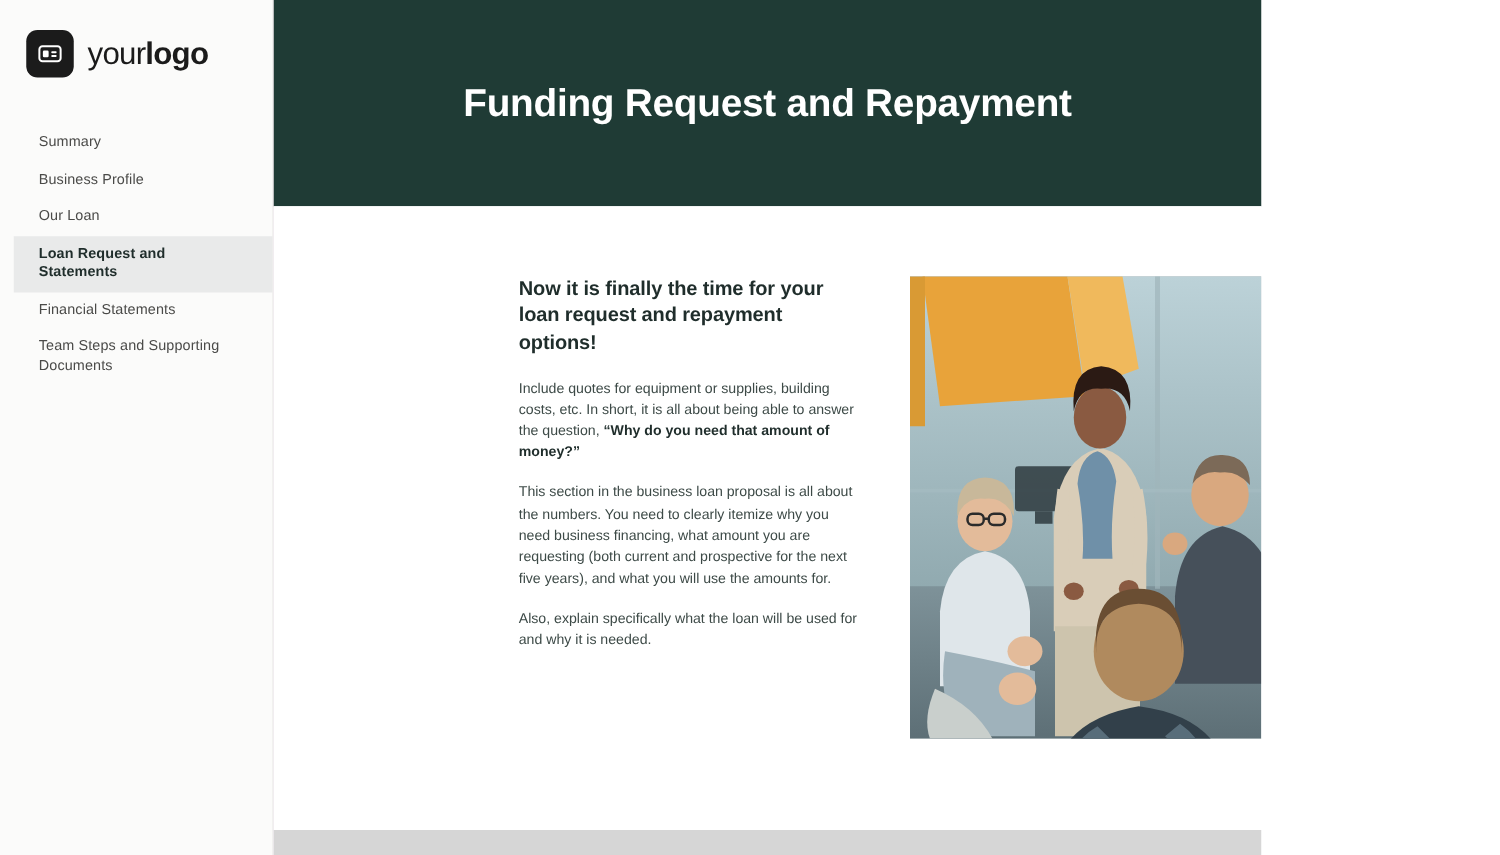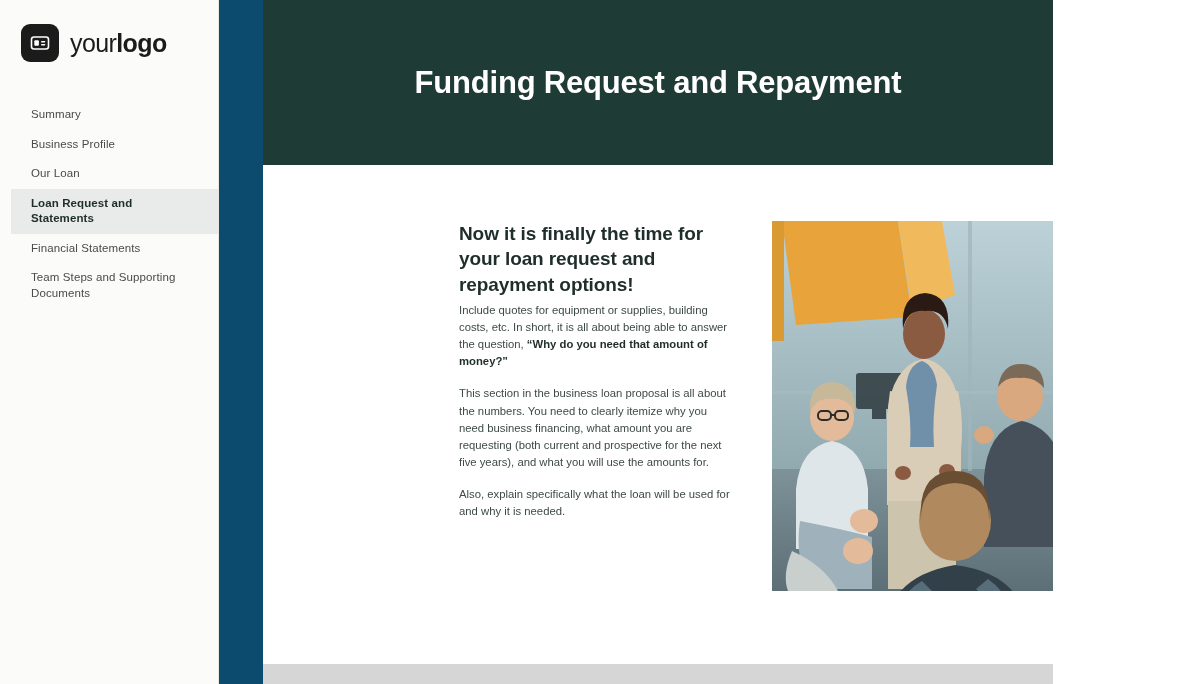--- a/index.html
+++ b/index.html
@@ -6,22 +6,21 @@
   html, body {
     width: 1200px; height: 684px;
     font-family: "Liberation Sans", sans-serif;
     background: #ffffff;
     overflow: hidden;
   }
   .app {
     position: relative;
     width: 966px; height: 684px;
     display: flex;
-    background: #0c4a6e;
-    gap: 44px;
+    background: #a21caf;
   }
 
   
   .sidebar {
     width: 219px;
     height: 684px;
     background: #fbfbfa;
     border-right: 1px solid #e7e7e4;
     flex: 0 0 219px;
     position: relative;
@@ -100,26 +99,26 @@
   }
   .content-inner {
     display: flex;
     gap: 38px;
     padding-left: 196px;
   }
   .col-text {
     width: 275px;
   }
   .col-text h2 {
-    font-size: 19px;
+    font-size: 16px;
     line-height: 1.33;
     color: #1f2d2b;
     font-weight: 700;
     letter-spacing: -0.1px;
-    margin-bottom: 5px;
+    margin-bottom: 18px;
   }
   .col-text p {
     font-size: 11.3px;
     line-height: 1.52;
     color: #3d4a47;
     margin-bottom: 15px;
   }
   .col-text p b { font-weight: 700; color: #1f2d2b; }
 
   

